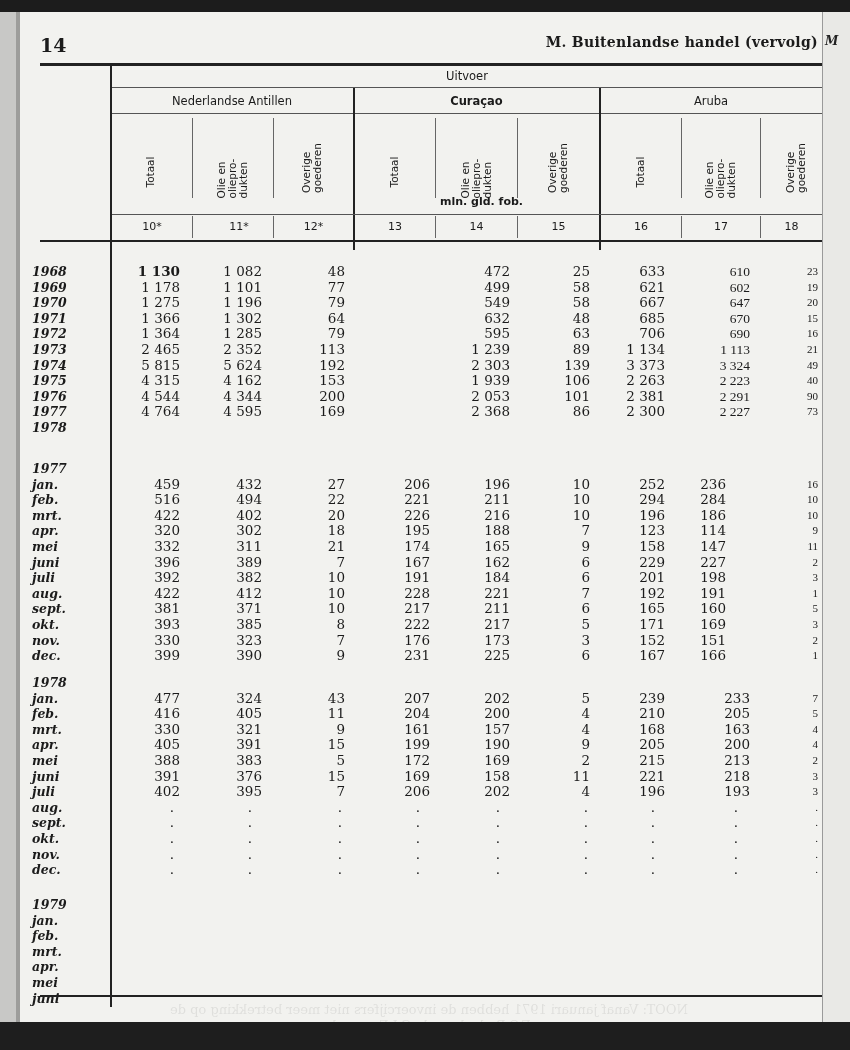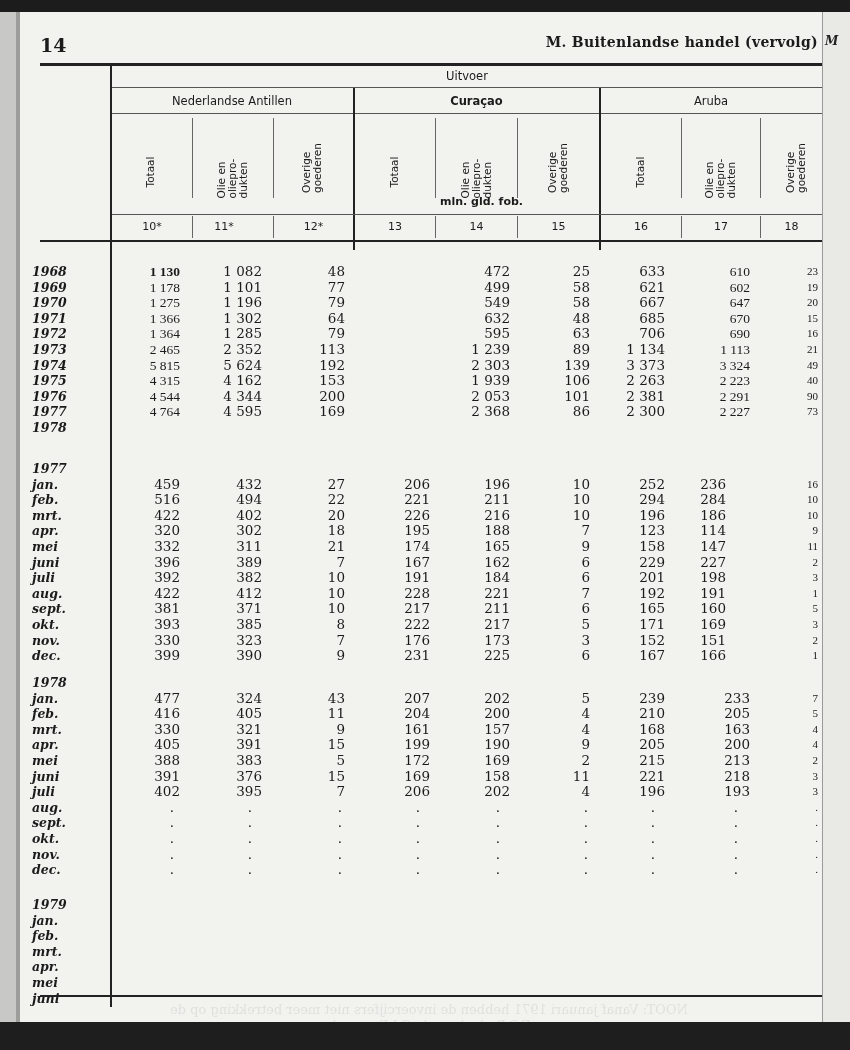--- a/index.html
+++ b/index.html
@@ -98,21 +98,21 @@
 oliepro-
 dukten</div>
   <div class="rot" style="left:746px; top:140px; width:60px;">Overige
 goederen</div>
 
   <div class="unit">mln. gld. fob.</div>
 
   <div class="rule-thin" style="left:92px; top:202px; width:710px;"></div>
 
   <div class="colnum" style="left:92px; width:80px;">10*</div>
-  <div class="colnum" style="left:164px; width:80px;">11*</div>
+  <div class="colnum" style="left:179px; width:80px;">11*</div>
   <div class="colnum" style="left:254px; width:79px;">12*</div>
   <div class="colnum" style="left:335px; width:80px;">13</div>
   <div class="colnum" style="left:416px; width:81px;">14</div>
   <div class="colnum" style="left:498px; width:81px;">15</div>
   <div class="colnum" style="left:581px; width:80px;">16</div>
   <div class="colnum" style="left:662px; width:78px;">17</div>
   <div class="colnum" style="left:741px; width:61px;">18</div>
 
   <div class="vline-thin" style="left:172px; top:204px; height:22px;"></div>
   <div class="vline-thin" style="left:253px; top:204px; height:22px;"></div>
@@ -130,21 +130,21 @@
     <div>1971</div>
     <div>1972</div>
     <div>1973</div>
     <div>1974</div>
     <div>1975</div>
     <div>1976</div>
     <div>1977</div>
     <div>1978</div>
   </div>
 
-  <div class="col" style="left:100px; width:60px; top:252px;font-family:Liberation Serif, serif;">
+  <div class="col" style="left:100px; width:60px; top:252px;">
     <div class="bold">1 130</div>
     <div>1 178</div>
     <div>1 275</div>
     <div>1 366</div>
     <div>1 364</div>
     <div>2 465</div>
     <div>5 815</div>
     <div>4 315</div>
     <div>4 544</div>
     <div>4 764</div>

